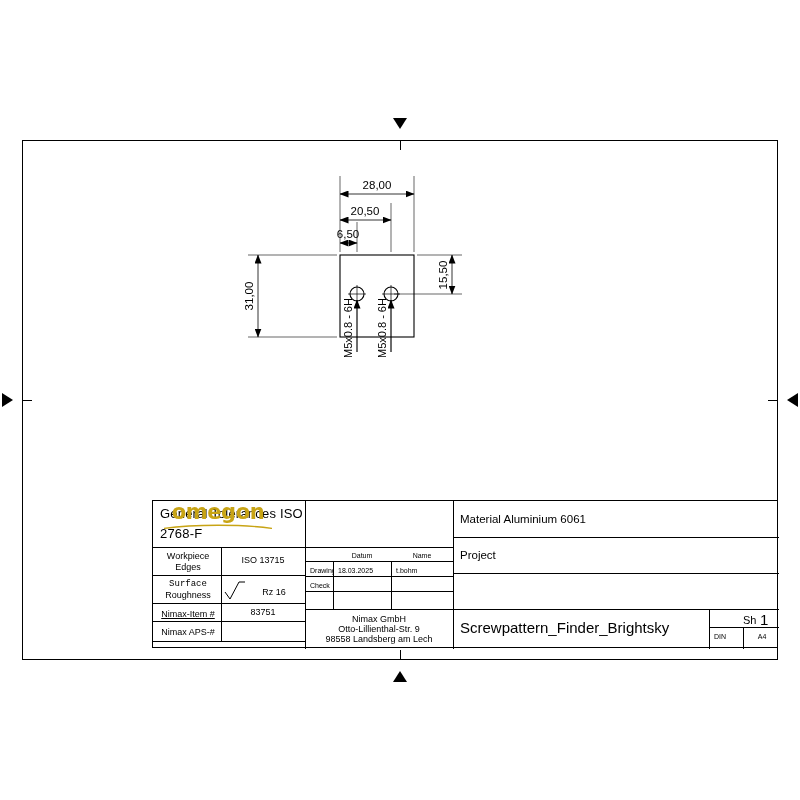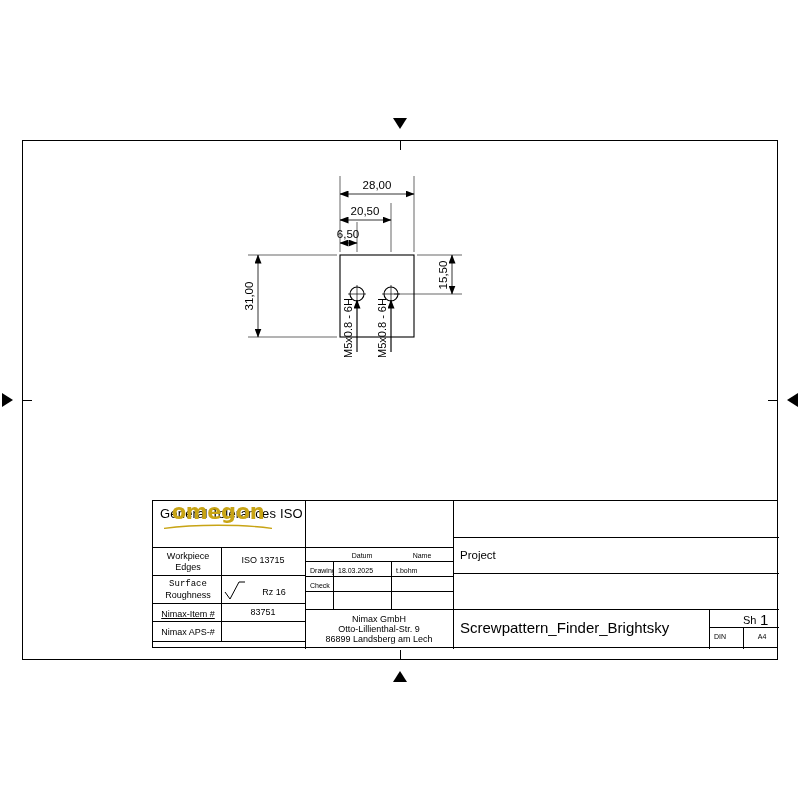--- a/index.html
+++ b/index.html
@@ -248,20 +248,21 @@
 
     <div class="ln" style="left:68px; top:46px; width:1px; height:94px;"></div>
     <div class="ln" style="left:152px; top:0; width:1px; height:148px;"></div>
     <div class="ln" style="left:180px; top:60px; width:1px; height:48px;"></div>
     <div class="ln" style="left:238px; top:60px; width:1px; height:48px;"></div>
     <div class="ln" style="left:300px; top:0; width:1px; height:148px;"></div>
     <div class="ln" style="left:556px; top:108px; width:1px; height:40px;"></div>
     <div class="ln" style="left:590px; top:126px; width:1px; height:22px;"></div>
 
     <div class="cell t-gen" style="left:4px; top:4px; width:290px; height:20px;">General Tolerances ISO</div>
+    <div class="cell t-gen" style="left:4px; top:24px; width:290px; height:20px;">2768-F</div>
 
     <div class="cell t-sm" style="left:3px; top:48px; width:64px; height:12px;">Workpiece</div>
     <div class="cell t-sm" style="left:3px; top:59px; width:64px; height:12px;">Edges</div>
     <div class="cell t-sm" style="left:71px; top:52px; width:78px; height:14px;">ISO 13715</div>
 
     <div class="cell t-sm" style="left:3px; top:76px; width:64px; height:12px;font-family:Liberation Mono, monospace;">Surface</div>
     <div class="cell t-sm" style="left:3px; top:87px; width:64px; height:12px;">Roughness</div>
 
     <svg style="position:absolute; left:70px; top:78px;" width="22" height="21">
       <g stroke="#000" stroke-width="1" fill="none">
@@ -284,22 +285,23 @@
     <div class="cell t-xs" style="left:154px; top:64px; width:26px; height:11px;">Drawing</div>
     <div class="cell t-xs" style="left:182px; top:64px; width:54px; height:11px;">18.03.2025</div>
     <div class="cell t-xs" style="left:240px; top:64px; width:58px; height:11px;">t.bohm</div>
 
     <div class="cell t-xs" style="left:154px; top:79px; width:26px; height:11px;">Check</div>
     <div class="cell t-xs" style="left:182px; top:79px; width:54px; height:11px;"></div>
     <div class="cell t-xs" style="left:240px; top:79px; width:58px; height:11px;"></div>
 
     <div class="cell t-sm" style="left:154px; top:111px; width:144px; height:12px;">Nimax GmbH</div>
     <div class="cell t-sm" style="left:154px; top:121px; width:144px; height:12px;">Otto-Lillienthal-Str. 9</div>
-    <div class="cell t-sm" style="left:154px; top:131px; width:144px; height:12px;">86899 Landsberg am Lech</div>
-
+    <div class="cell t-sm" style="left:154px; top:131px; width:144px; height:12px;">98558 Landsberg am Lech</div>
+
+    <div class="cell t-mat" style="left:304px; top:10px; width:310px; height:20px;">Material  Aluminium 6061</div>
     <div class="cell t-title" style="left:304px; top:116px; width:250px; height:24px;">Screwpattern_Finder_Brightsky</div>
     <div class="cell t-mat" style="left:304px; top:46px; width:310px; height:20px;">Project</div>
 
     <div class="cell t-sheet" style="left:558px; top:111px; width:46px; height:14px;">Sheet #</div>
     <div class="cell t-sheetnum" style="left:604px; top:108px; width:20px; height:18px;">1</div>
     <div class="cell t-xs" style="left:558px; top:130px; width:30px; height:12px;">DIN</div>
     <div class="cell t-xs" style="left:594px; top:130px; width:30px; height:12px; text-align:center;">A4</div>
   </div>
 
   <div class="logo">

